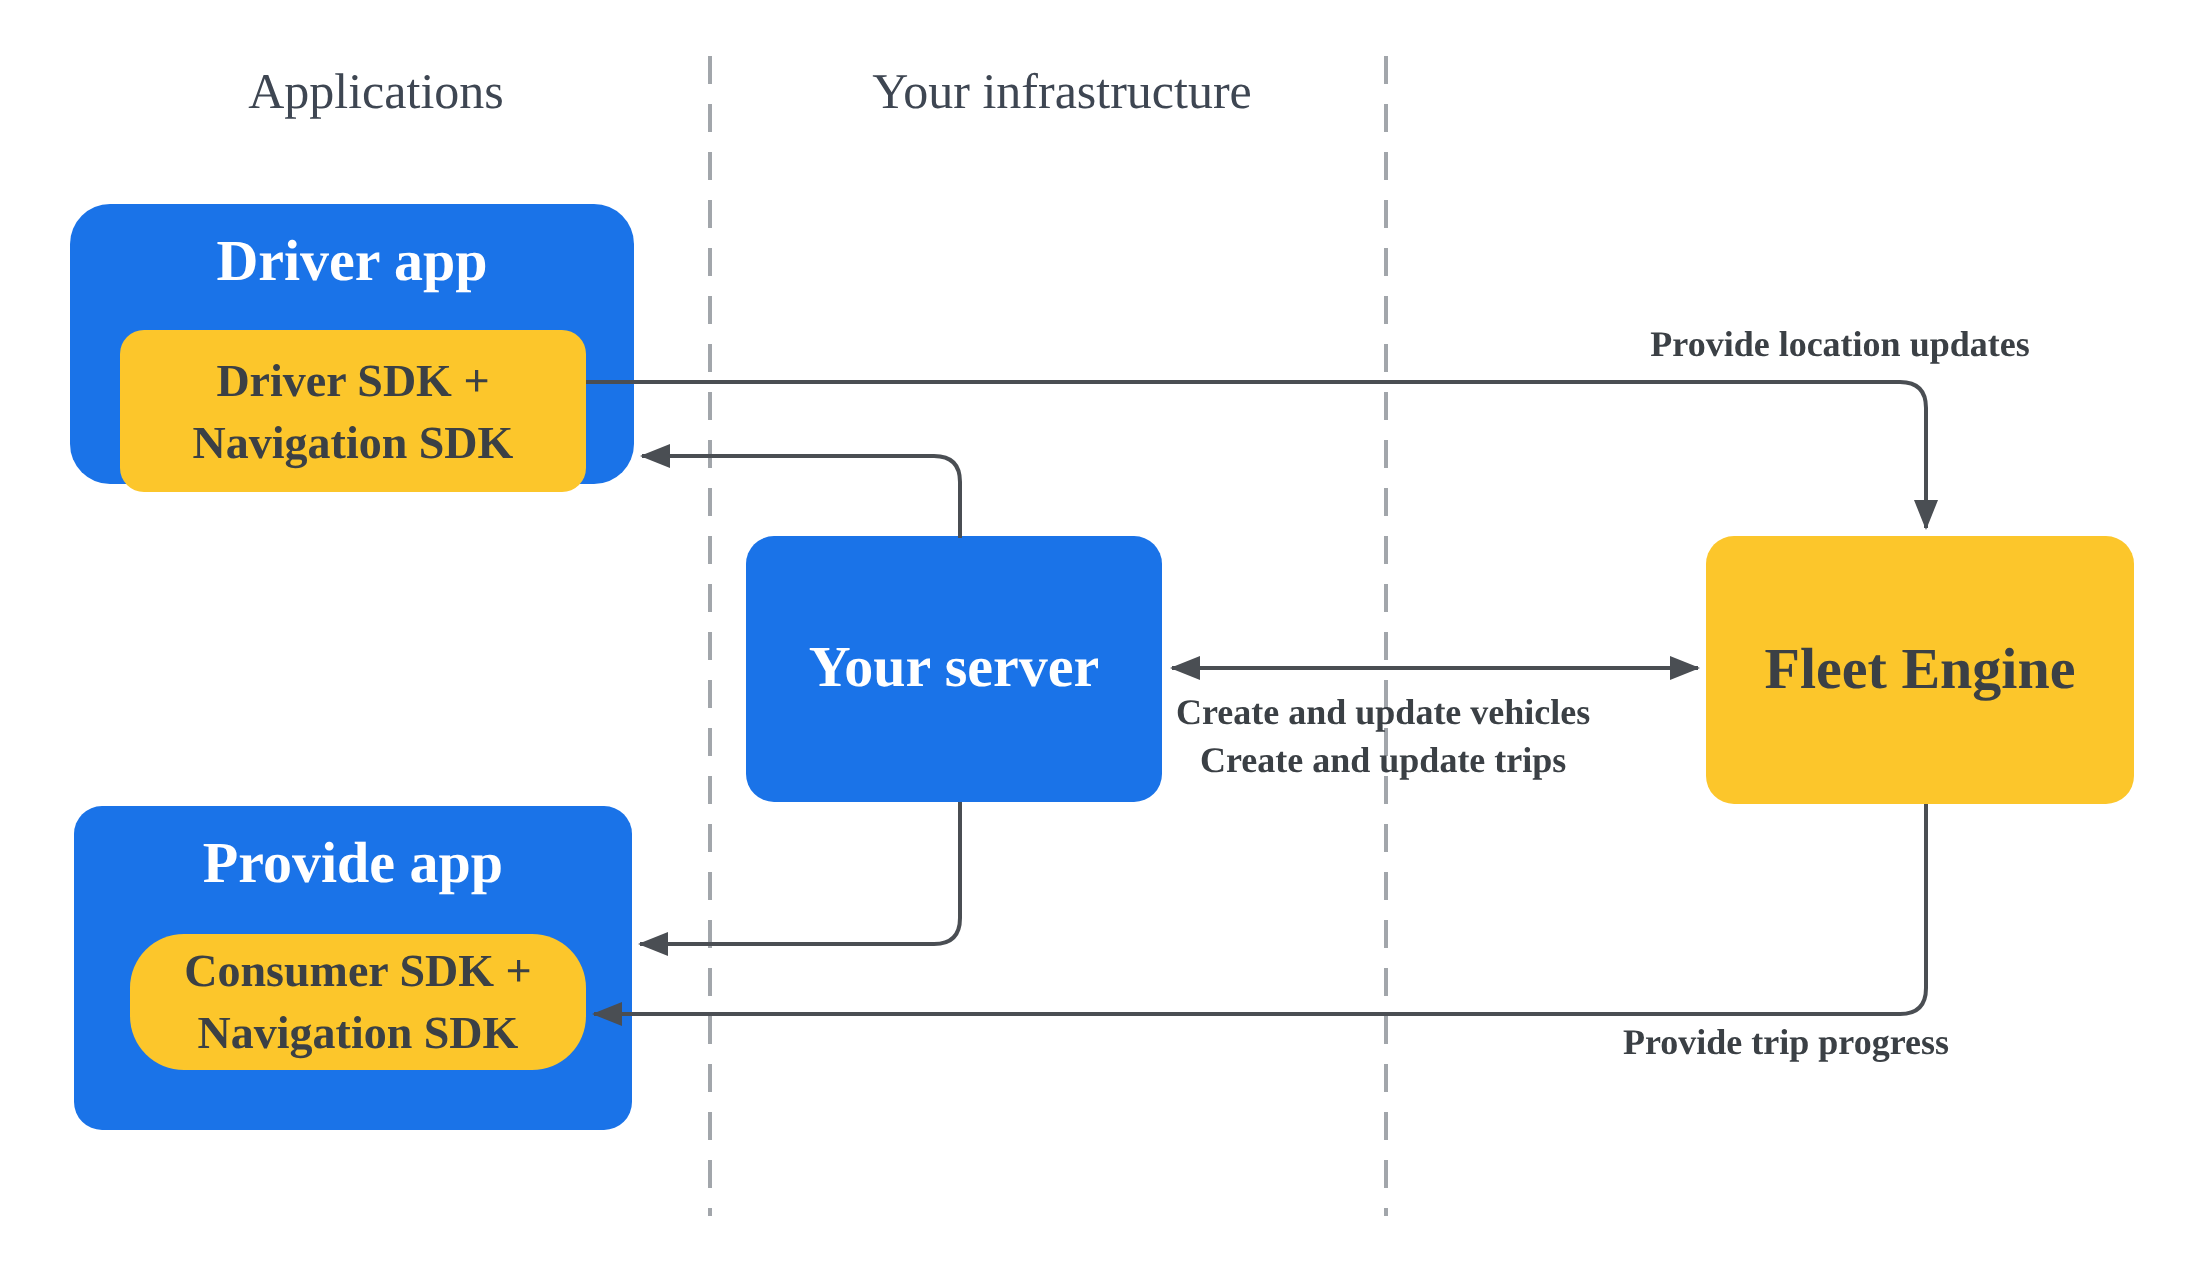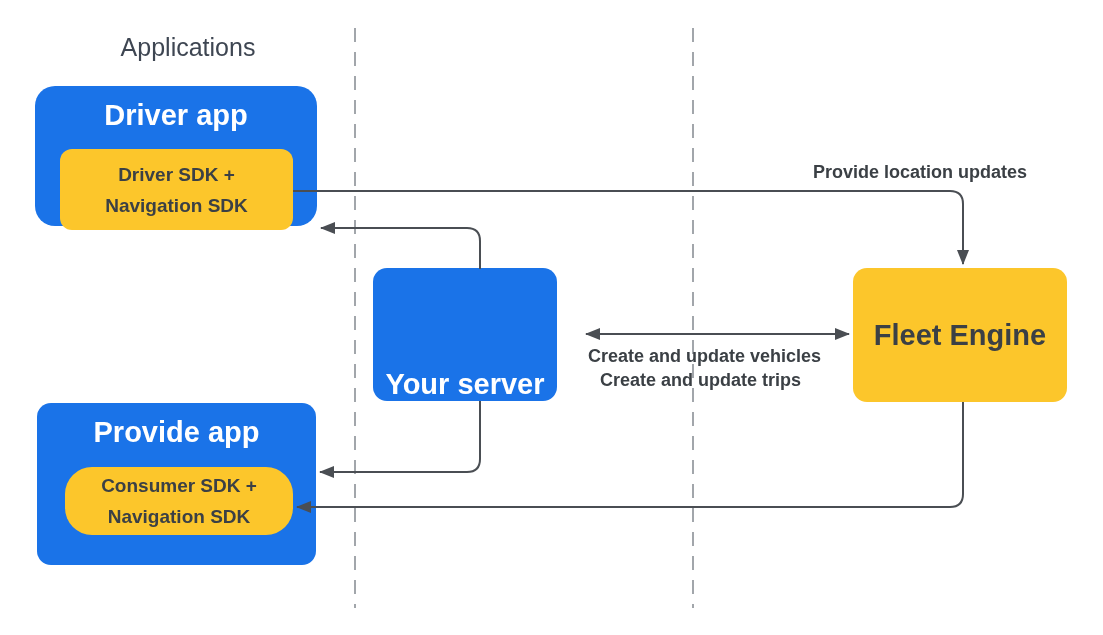--- a/index.html
+++ b/index.html
@@ -1,20 +1,20 @@
 <!DOCTYPE html>
 <html><head>
 <meta charset="utf-8">
 <style>
   html,body{margin:0;padding:0;background:#ffffff;}
   .canvas{
     position:relative;
     width:1103px;height:635px;
     background:#ffffff;
-    font-family:Liberation Sans, sans-serif;
+    font-family:Liberation Serif, serif;
     overflow:hidden;
   }
   .col-header{
     position:absolute;
     font-size:25px;
     font-weight:400;
     color:#3e4652;
     text-align:center;
     white-space:nowrap;
   }
@@ -38,21 +38,21 @@
     position:absolute;
     background:#fcc62b;
     border-radius:12px;
     display:flex;
     flex-direction:column;
     align-items:center;
     justify-content:center;
     text-align:center;
   }
   .sdk-line{
-    font-size:19px;
+    font-size:23px;
     font-weight:700;
     color:#3b4045;
     line-height:31px;
     white-space:nowrap;
   }
   .edge-label{
     position:absolute;
     font-size:18px;
     font-weight:700;
     color:#3b4045;
@@ -67,30 +67,31 @@
   .flex-center{
     display:flex;align-items:center;justify-content:center;
   }
 </style>
 </head>
 <body>
 
 <div class="canvas">
 
   <div class="col-header" style="left:48px;top:33px;width:280px;">Applications</div>
+  <div class="col-header" style="left:391px;top:33px;width:280px;">Your infrastructure</div>
 
-  <div class="node blue" style="left:35px;top:86px;width:282px;height:140px;border-radius:20px;">
+  <div class="node blue" style="left:35px;top:102px;width:282px;height:140px;border-radius:20px;">
     <div class="node-title title-white" style="top:13px;">Driver app</div>
     <div class="sdk-box" style="left:25px;top:63px;width:233px;height:81px;">
       <div class="sdk-line">Driver SDK +</div>
       <div class="sdk-line">Navigation SDK</div>
     </div>
   </div>
 
-  <div class="node blue flex-center" style="left:373px;top:268px;width:184px;height:133px;align-items:flex-end;">
+  <div class="node blue flex-center" style="left:373px;top:268px;width:208px;height:133px;">
     <div class="title-white" style="font-weight:700;">Your server</div>
   </div>
 
   <div class="node yellow flex-center" style="left:853px;top:268px;width:214px;height:134px;">
     <div class="title-dark" style="font-weight:700;">Fleet Engine</div>
   </div>
 
   <div class="node blue" style="left:37px;top:403px;width:279px;height:162px;">
     <div class="node-title title-white" style="top:13px;">Provide app</div>
     <div class="sdk-box" style="left:28px;top:64px;width:228px;height:68px;border-radius:27px;">
@@ -120,14 +121,15 @@
 
     <path d="M 963 402 L 963 494 Q 963 507 950 507 L 297 507" fill="none" stroke="#4a4e53" stroke-width="2" marker-end="url(#ah)"></path>
   </svg>
 
   <div class="edge-label centered" style="left:795px;top:162px;width:250px;">Provide location updates</div>
 
   <div class="edge-label" style="left:588px;top:346px;">Create and update vehicles</div>
 
   <div class="edge-label" style="left:600px;top:370px;">Create and update trips</div>
 
+  <div class="edge-label centered" style="left:768px;top:511px;width:250px;">Provide trip progress</div>
 
 </div>
 
 </body></html>

